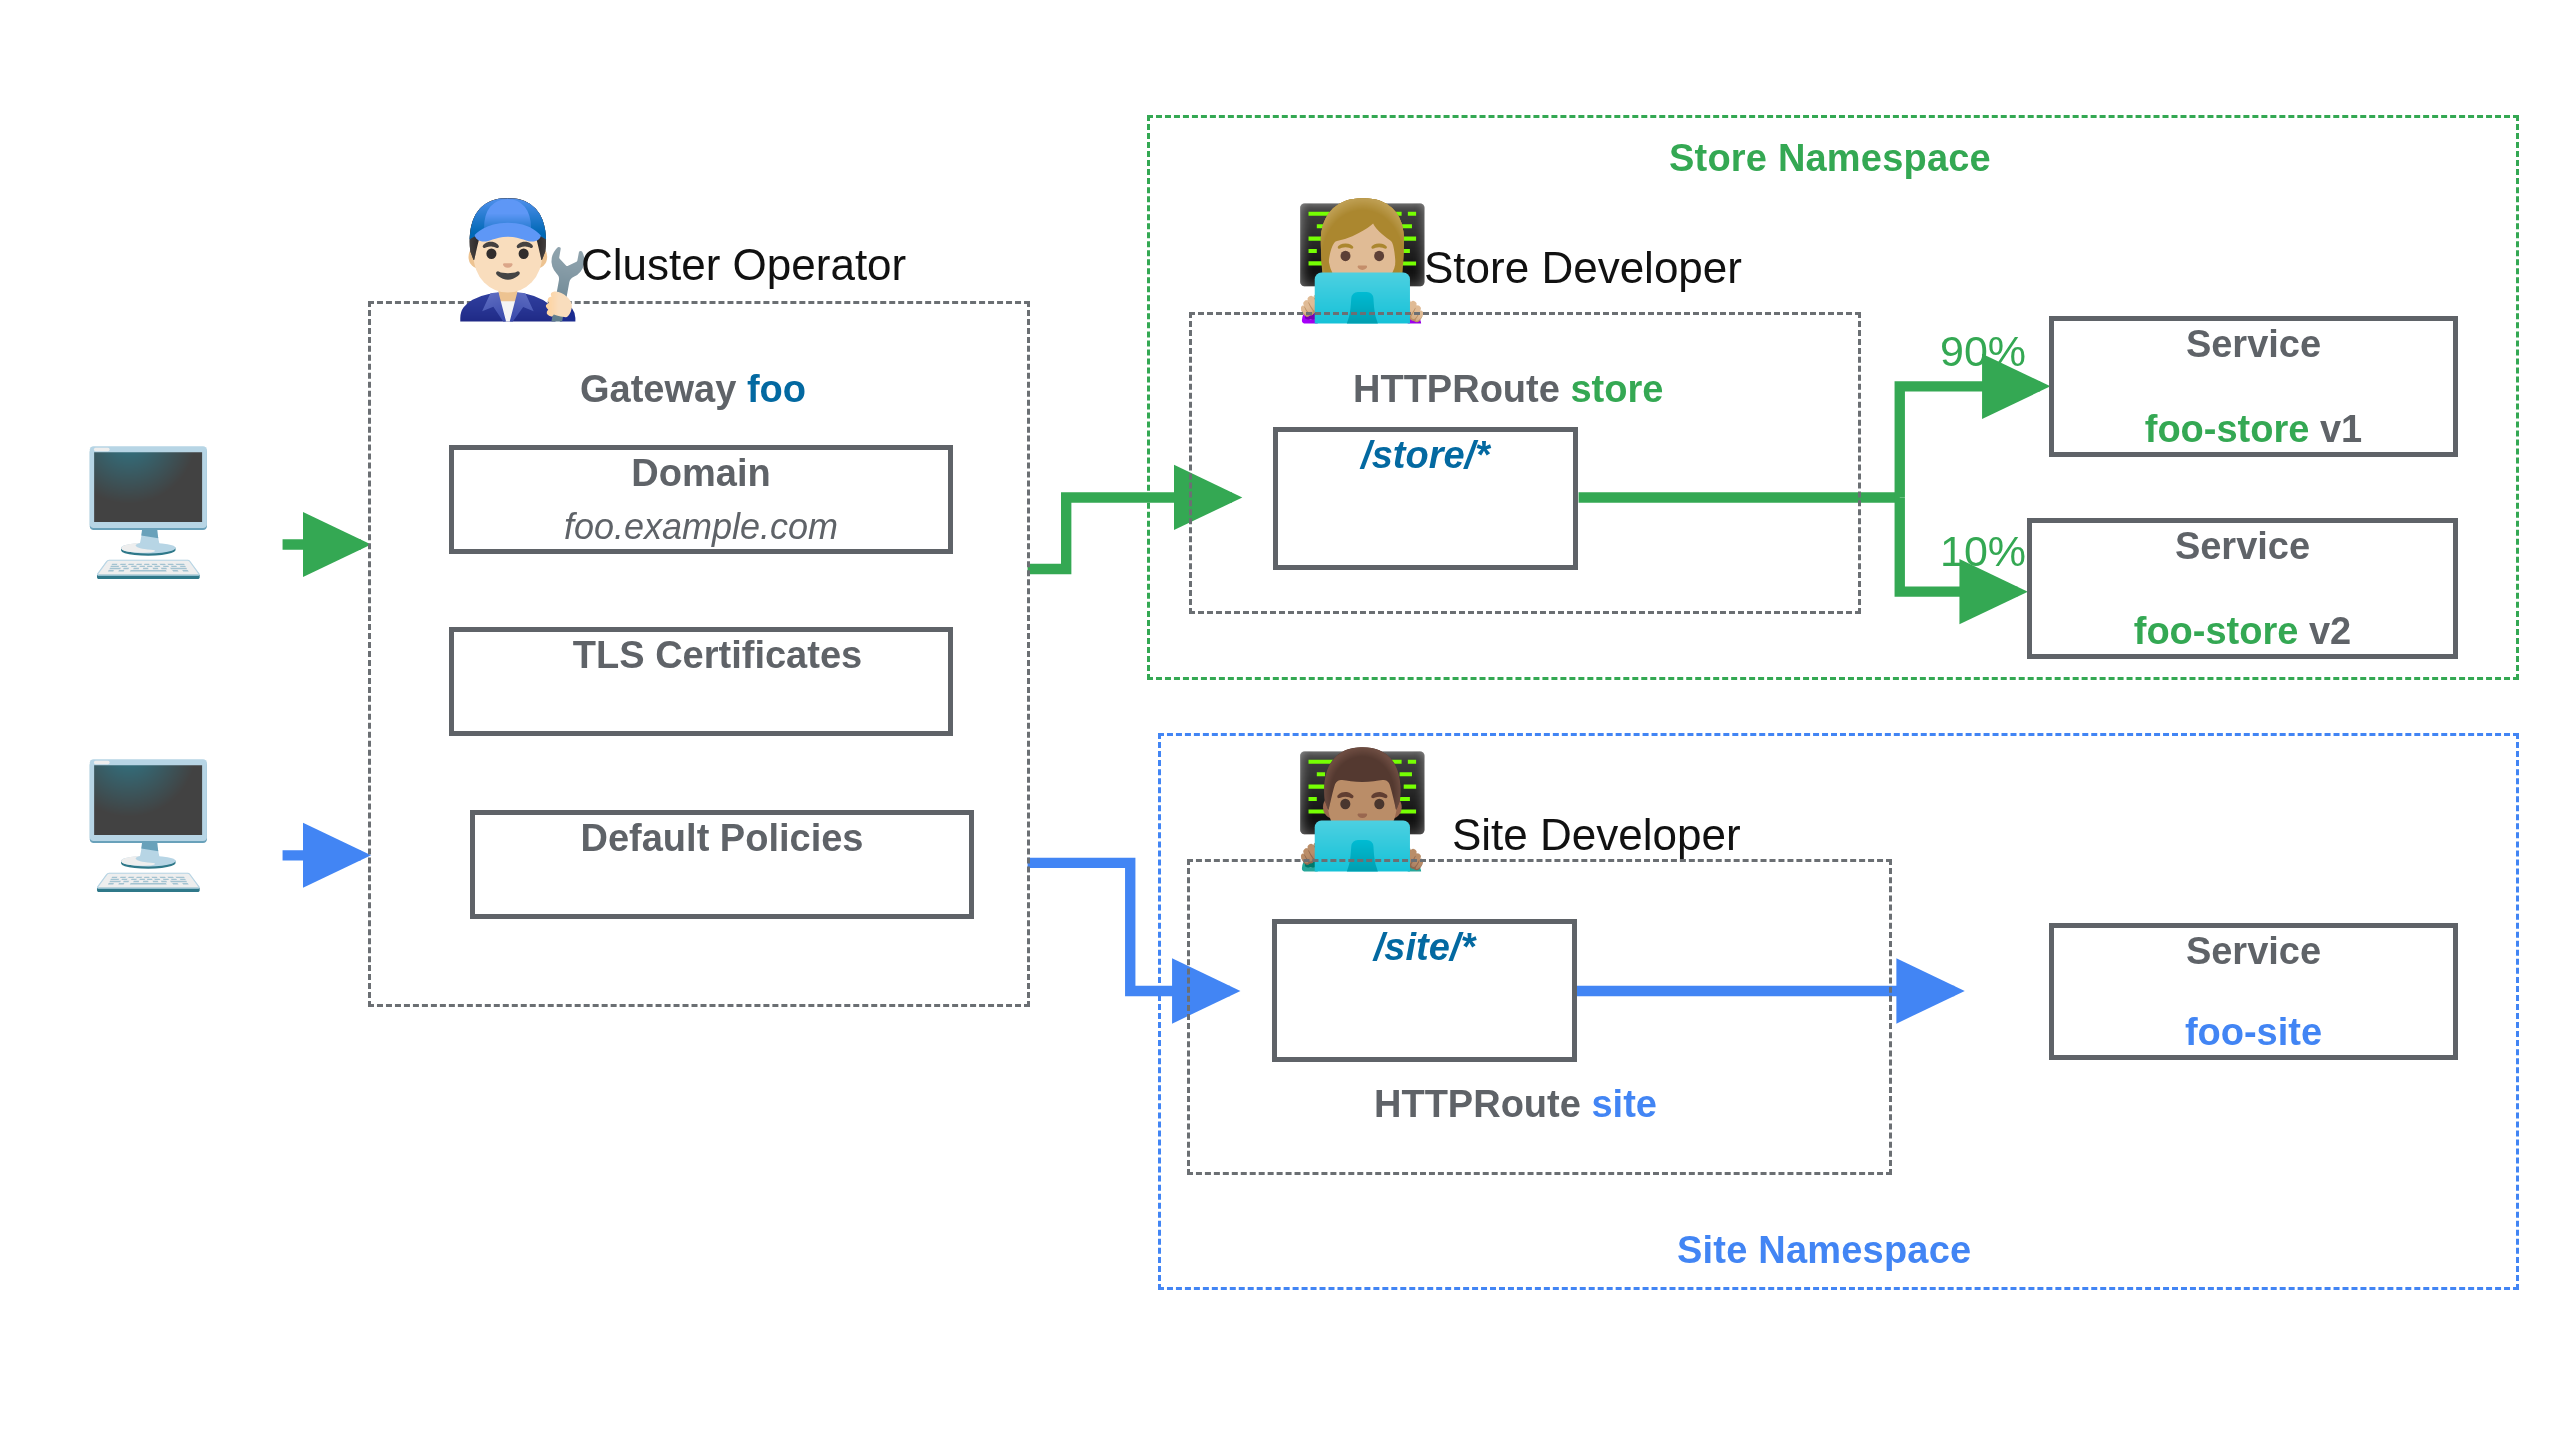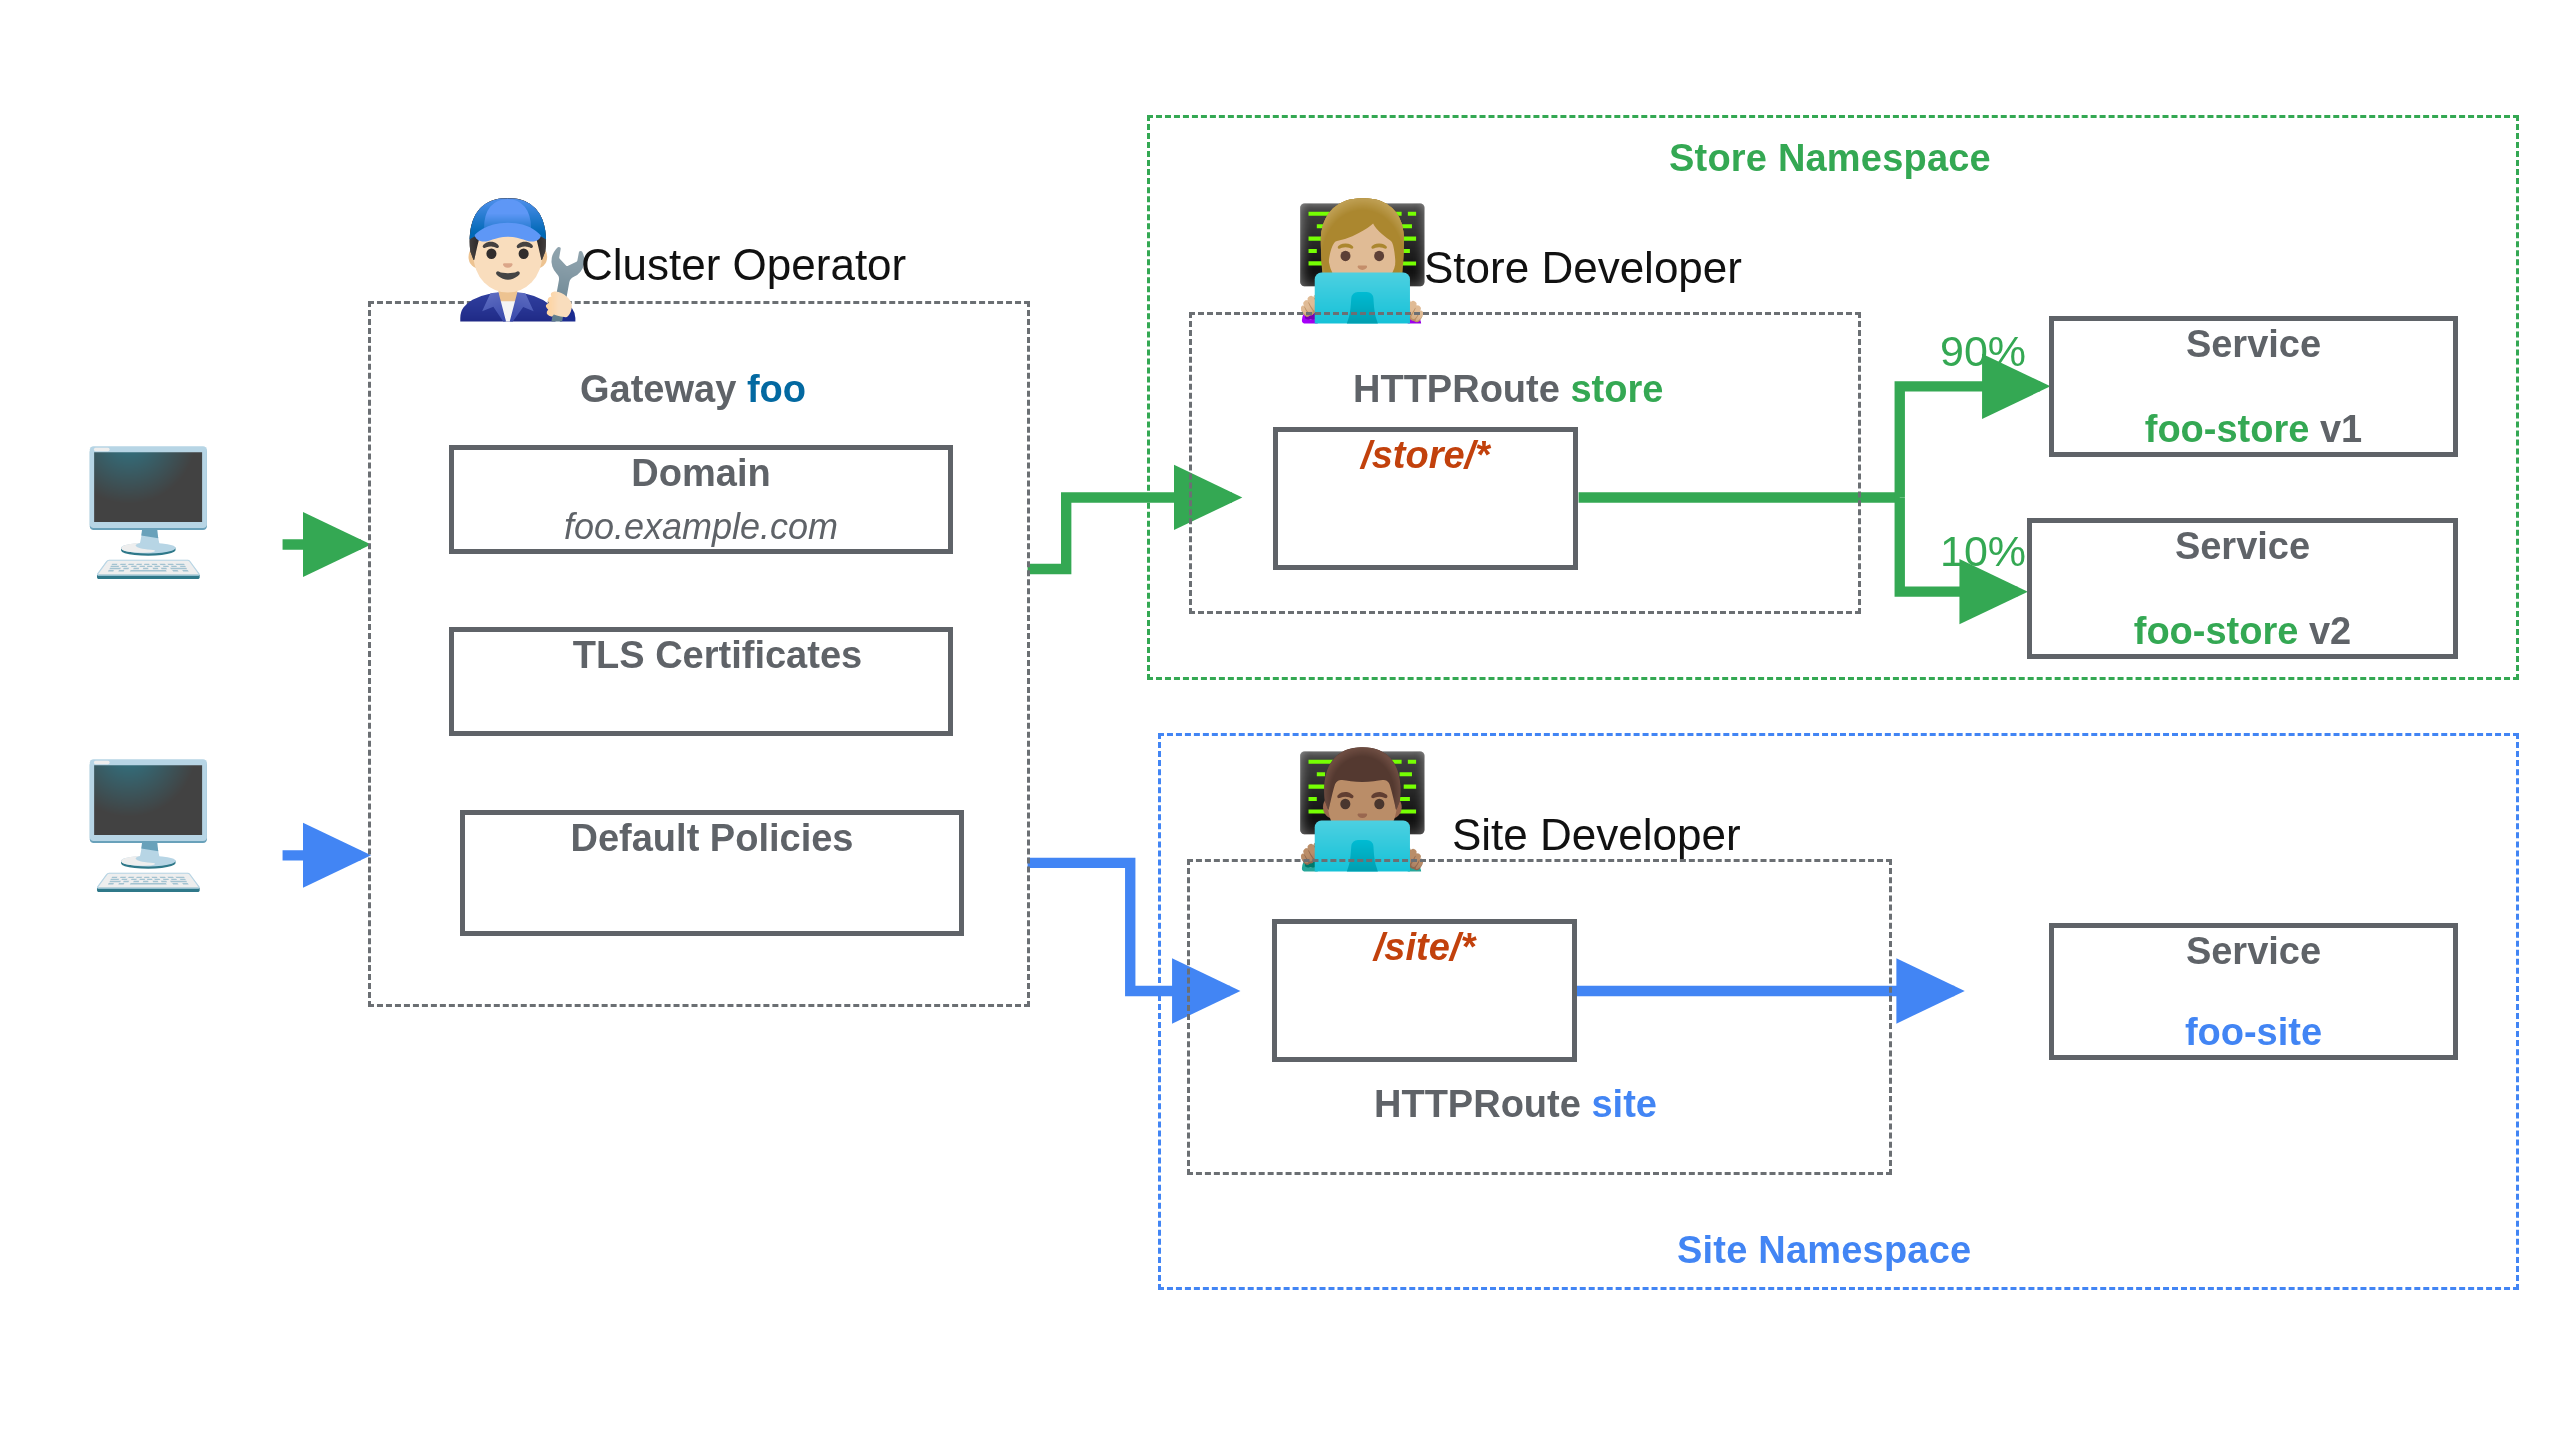--- a/index.html
+++ b/index.html
@@ -23,21 +23,21 @@
   .ns-title.green{color:#34a853;}
   .ns-title.blue{color:#4285f4;}
 
   .hdr{position:absolute;font-size:38px;font-weight:bold;color:#5f6368;white-space:nowrap;}
   .hdr .g{color:#34a853;}
   .hdr .b{color:#0369a1;}
   .hdr .b2{color:#4285f4;}
 
   .bx-strong{font-size:38px;font-weight:bold;color:#5f6368;}
   .bx-italic{font-size:36px;font-style:italic;color:#5f6368;}
-  .bx-path{font-size:38px;font-style:italic;font-weight:bold;color:#c2410c;}
+  .bx-path{font-size:38px;font-style:italic;font-weight:bold;color:#0369a1;}
   .svc-g{color:#34a853;font-weight:bold;}
   .svc-b{color:#4285f4;font-weight:bold;}
   .svc-grey{color:#5f6368;font-weight:bold;}
 
   .pct{position:absolute;font-size:43px;color:#34a853;white-space:nowrap;text-align:right;}
 
   .emoji{position:absolute;line-height:1;user-select:none;}
 
   svg.wires{position:absolute;left:0;top:0;width:2576px;height:1431px;pointer-events:none;}
 </style>
@@ -98,21 +98,21 @@
 
   <div class="solidbox" style="left:449px;top:445px;width:504px;height:109px;">
     <div class="bx-strong">Domain</div>
     <div class="bx-italic">foo.example.com</div>
   </div>
 
   <div class="solidbox" style="left:449px;top:627px;width:504px;height:109px;padding-left:33px;">
     <div class="bx-strong">TLS Certificates</div>
   </div>
 
-  <div class="solidbox" style="left:460px;top:810px;width:504px;height:126px;">
+  <div class="solidbox" style="left:470px;top:810px;width:504px;height:109px;">
     <div class="bx-strong">Default Policies</div>
   </div>
 
   <div class="nsbox ns-store" style="left:1147px;top:115px;width:1372px;height:565px;"></div>
   <div class="ns-title green" style="left:1669px;top:137px;">Store Namespace</div>
 
   <div class="emoji" style="left:1292px;top:205px;font-size:113px;">👩🏼‍💻</div>
   <div class="lbl-person" style="left:1424px;top:243px;">Store Developer</div>
 
   <div class="groupbox" style="left:1189px;top:312px;width:672px;height:302px;"></div>

